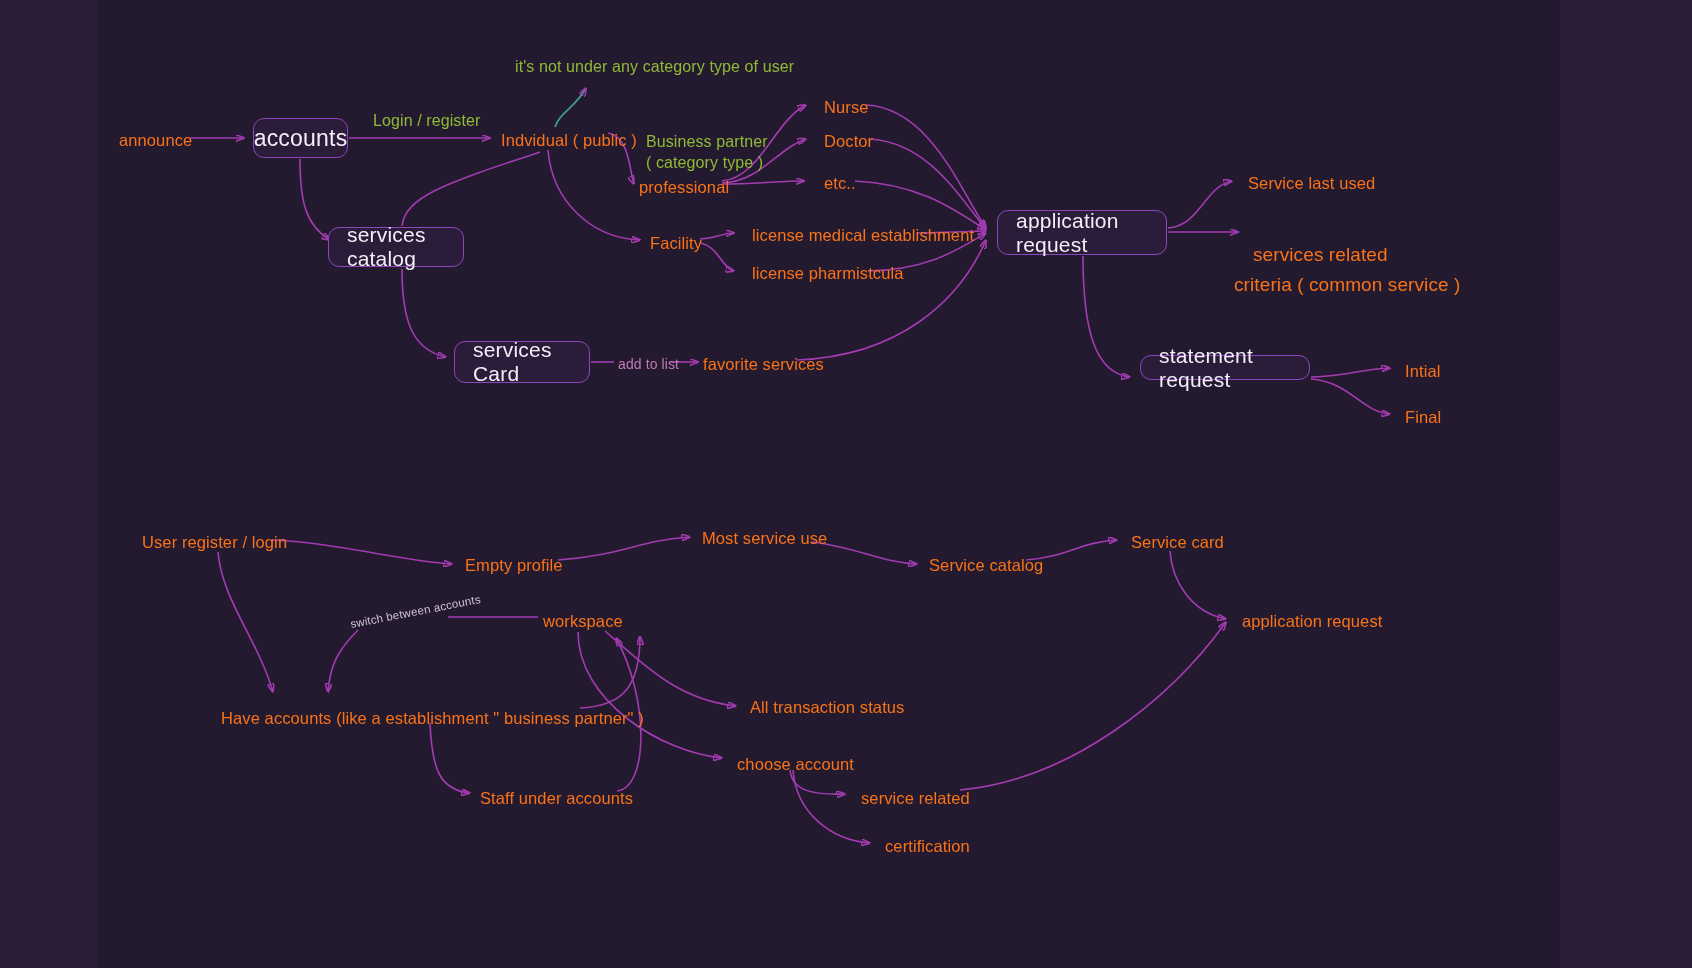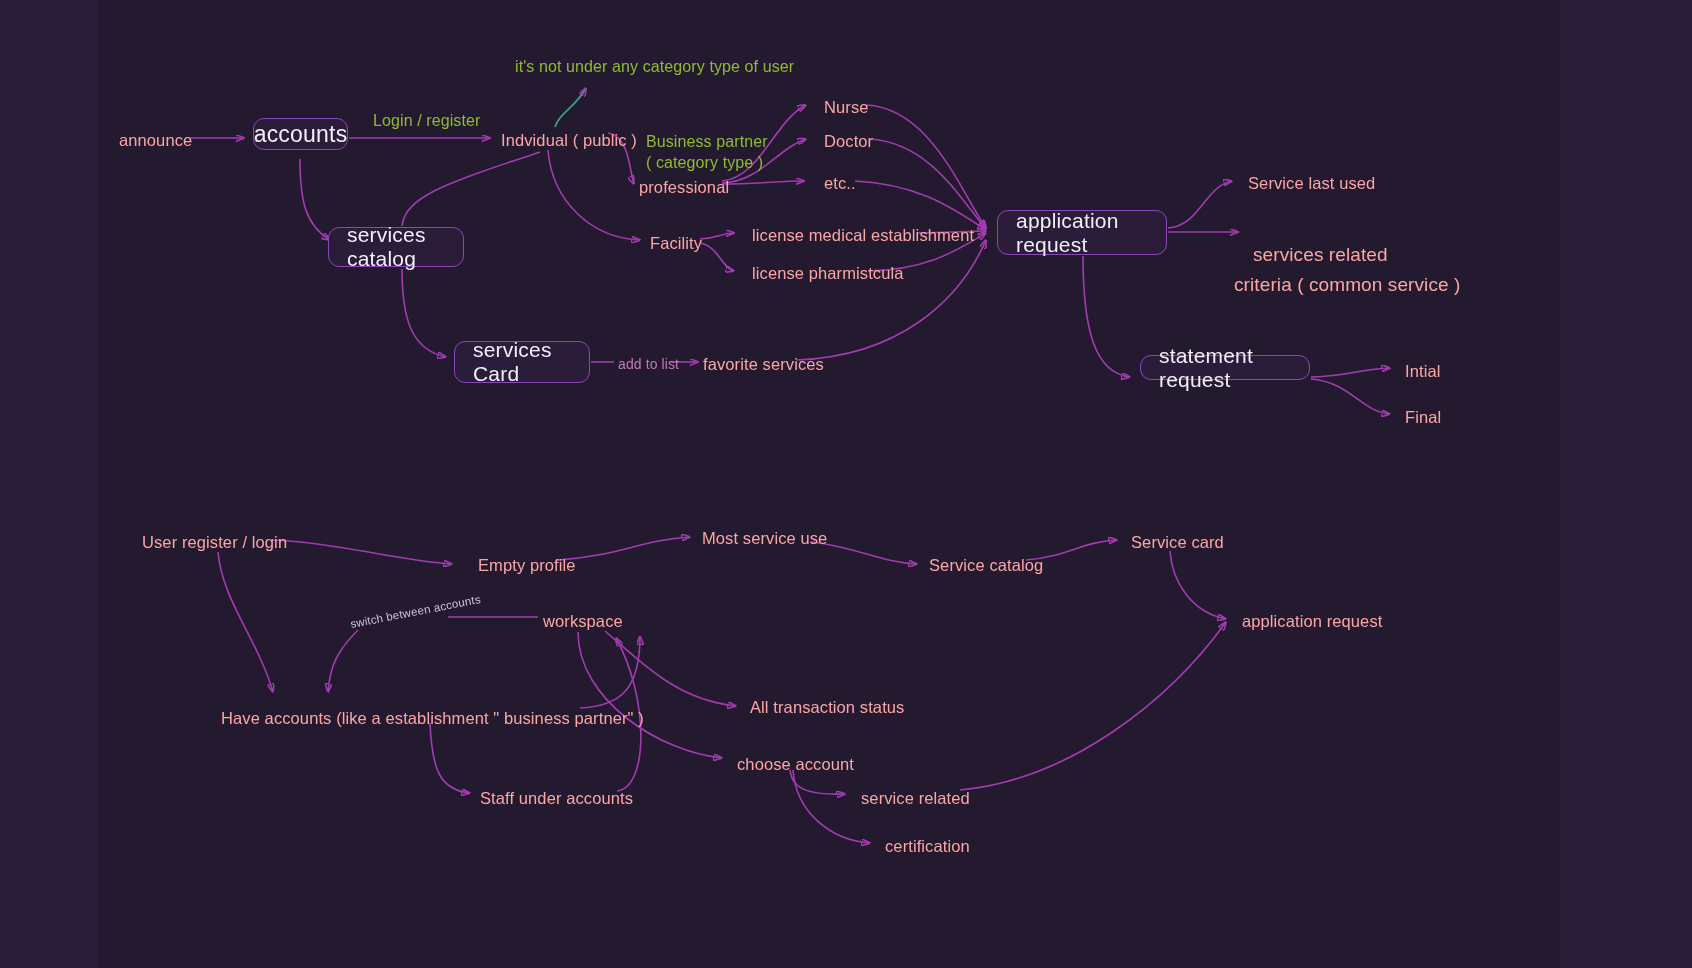--- a/index.html
+++ b/index.html
@@ -39,21 +39,21 @@
   svg.edges path {
     fill: none;
     stroke: #a23bb0;
     stroke-width: 1.6;
   }
   svg.edges path.teal { stroke: #3d9b8a; stroke-width: 1.8; }
 
   
   .tnode {
     position: absolute;
-    color: #fca5a5;
+    color: #f97316;
     font-size: 16.5px;
     line-height: 1.32;
     white-space: nowrap;
     letter-spacing: 0.1px;
   }
   .tnode.sm { font-size: 19px; margin-top: 17px; }
   .tnode.green { color: #8fba34; font-size: 16px; }
   .tnode.pink  { color: #c278b4; font-size: 14px; }
   .tnode.multi { white-space: pre; }
   .tnode.rot {
@@ -215,21 +215,21 @@
   <div class="tnode" style="left:1248px; top:173px;">Service last used</div>
 
   <div class="tnode sm" style="left:1253px; top:225px;">services related</div>
 
   <div class="tnode sm" style="left:1234px; top:255px;">criteria ( common service )</div>
 
   <div class="tnode" style="left:1405px; top:361px;">Intial</div>
 
   <div class="tnode" style="left:1405px; top:407px;">Final</div>
 
-  <div class="bnode lg" style="left:253px; top:118px; width:95px; height:32px;">
+  <div class="bnode lg" style="left:253px; top:118px; width:95px; height:40px;">
     <span class="lbl">accounts</span>
   </div>
 
   <div class="bnode" style="left:320px; top:227px; width:136px; height:40px;margin-left:8px;">
     <span class="lbl">services catalog</span>
   </div>
 
   <div class="bnode" style="left:454px; top:341px; width:136px; height:42px;">
     <span class="lbl">services Card</span>
   </div>
@@ -237,21 +237,21 @@
   <div class="bnode" style="left:997px; top:210px; width:170px; height:45px;">
     <span class="lbl">application request</span>
   </div>
 
   <div class="bnode" style="left:1140px; top:355px; width:170px; height:25px;">
     <span class="lbl">statement request</span>
   </div>
 
   <div class="tnode" style="left:142px; top:532px;">User register / login</div>
 
-  <div class="tnode" style="left:478px; top:555px;">Empty profile</div>
+  <div class="tnode" style="left:465px; top:555px;">Empty profile</div>
 
   <div class="tnode" style="left:702px; top:528px;">Most service use</div>
 
   <div class="tnode" style="left:929px; top:555px;">Service catalog</div>
 
   <div class="tnode" style="left:1131px; top:532px;">Service card</div>
 
   <div class="tnode" style="left:1242px; top:611px;">application request</div>
 
   <div class="tnode rot" style="left:352px; top:617px;">switch between accounts</div>

